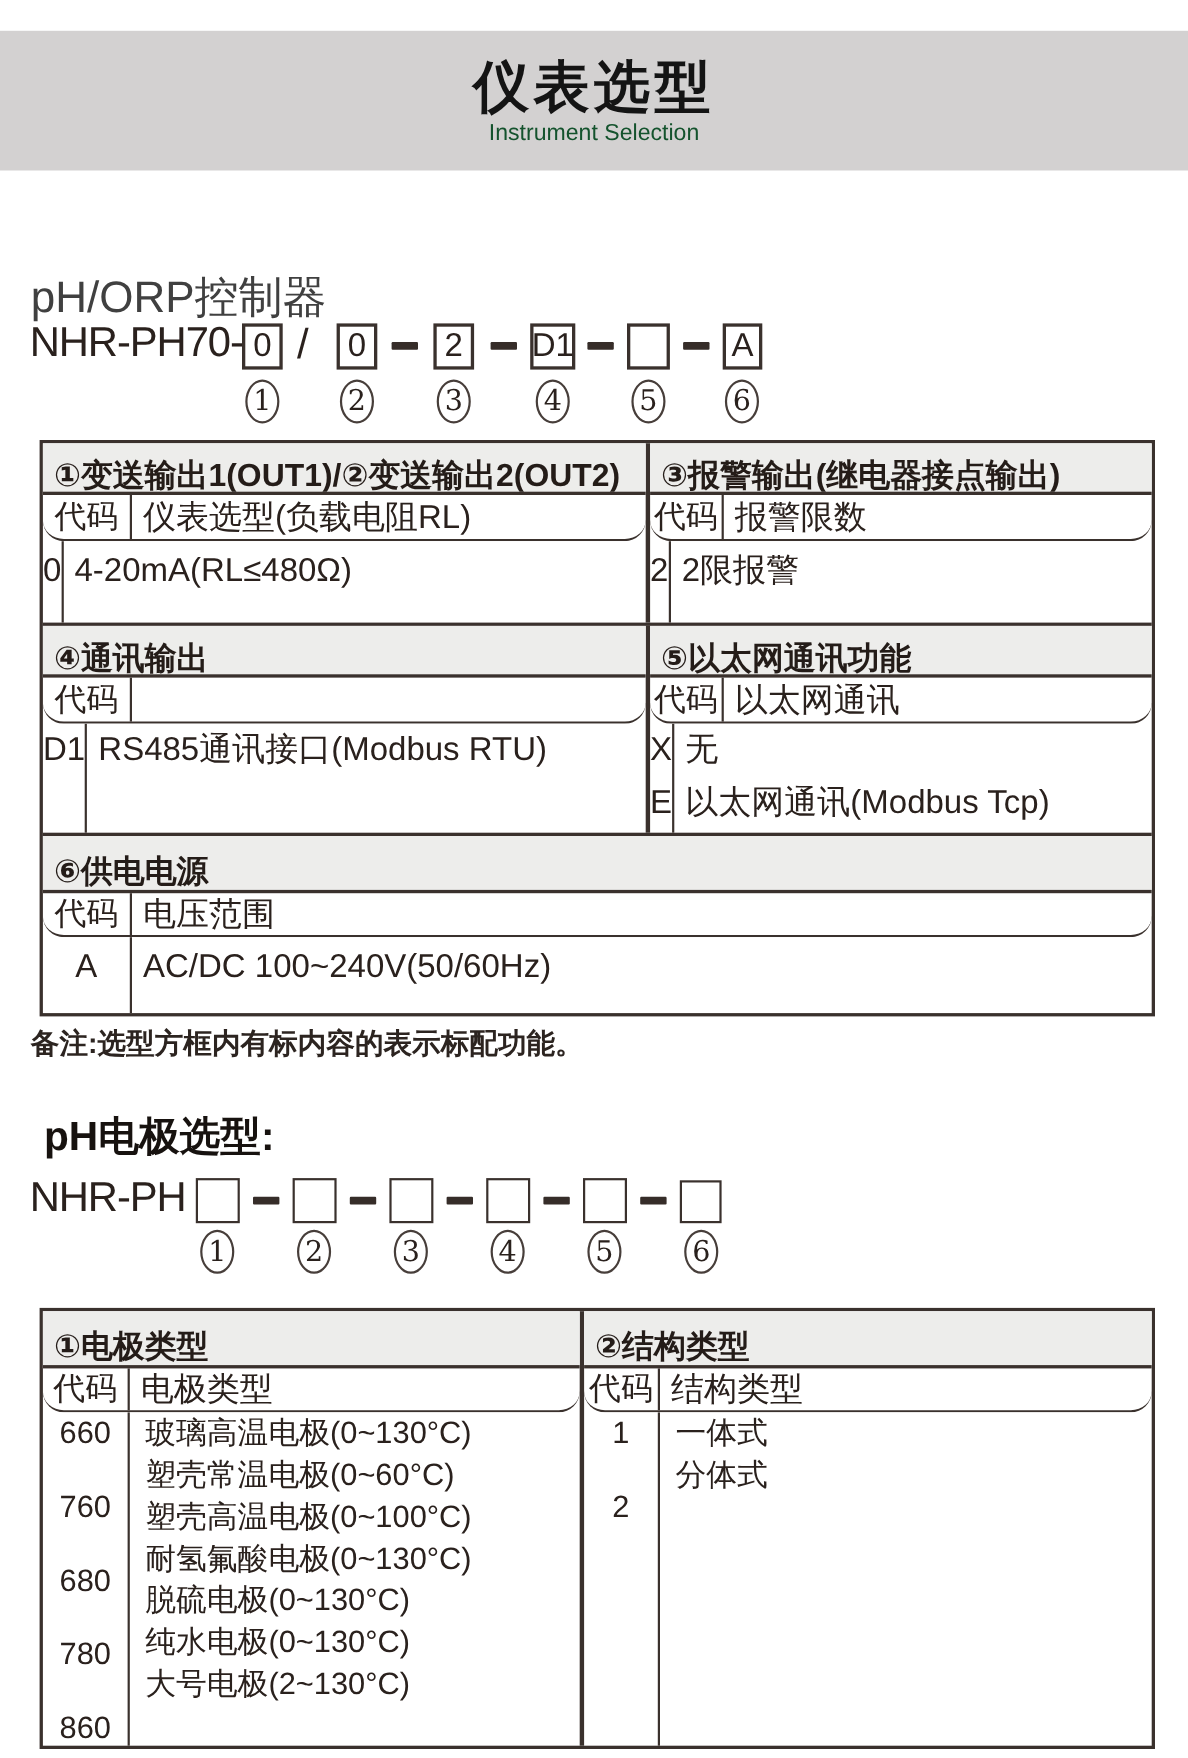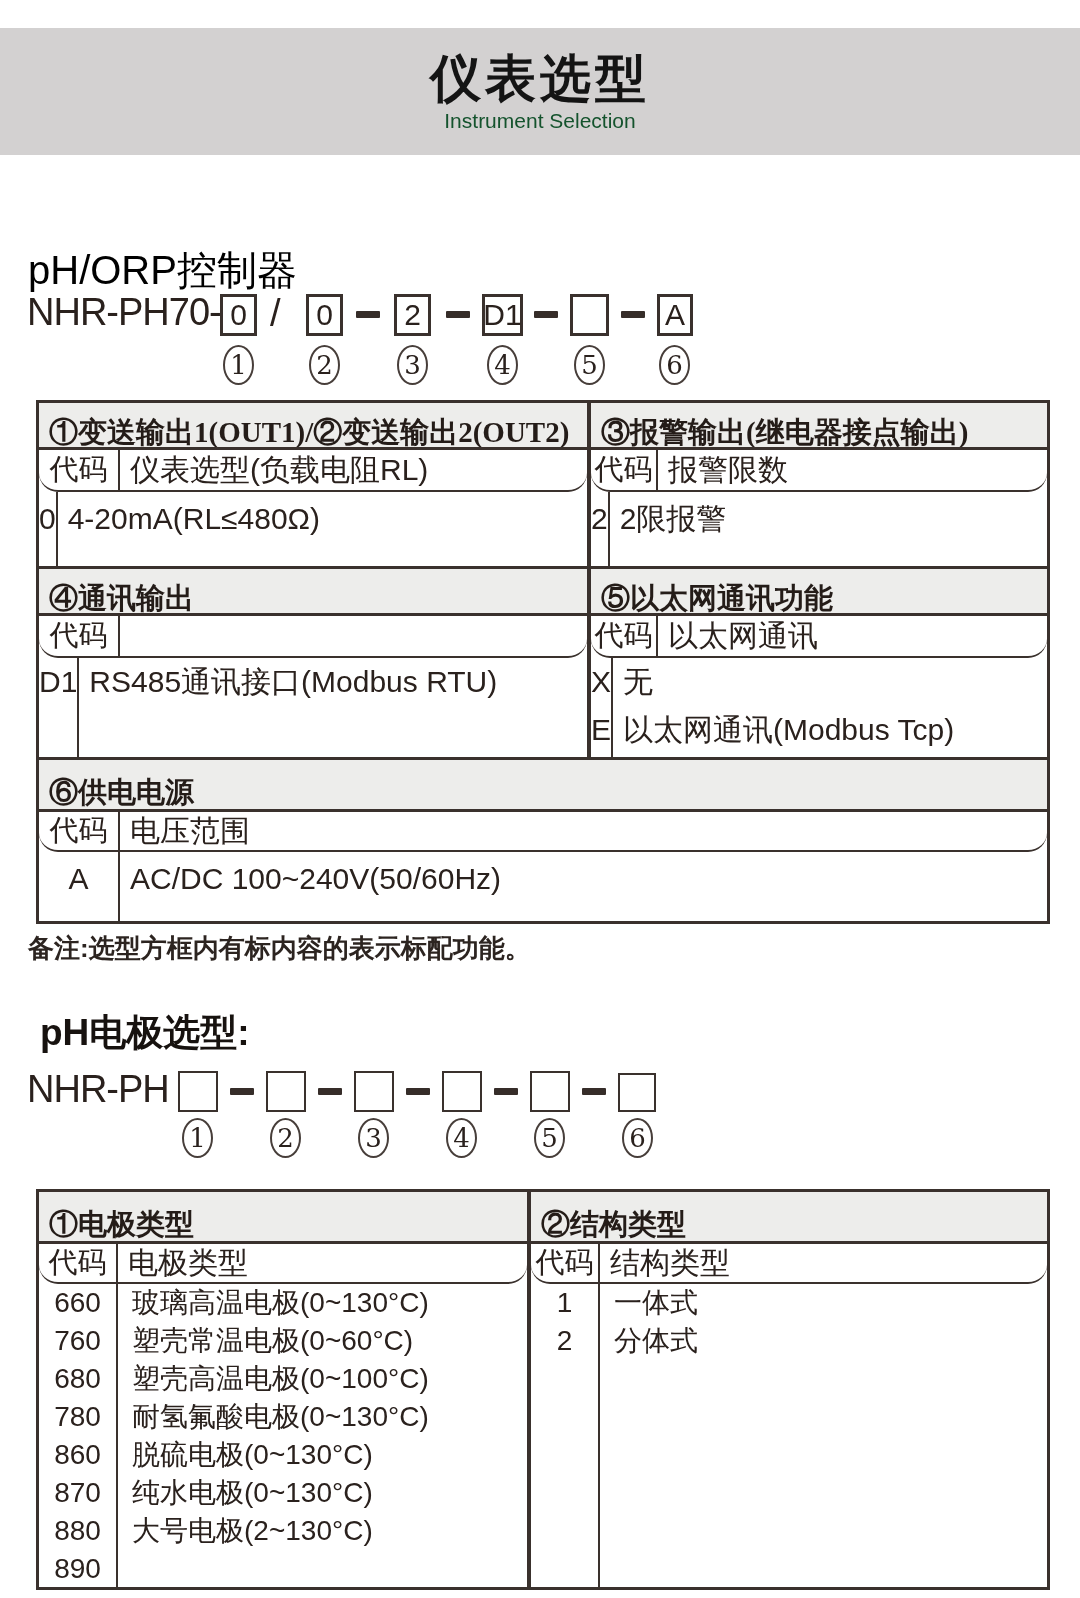--- a/index.html
+++ b/index.html
@@ -21,21 +21,21 @@
     display:flex;flex-direction:column;align-items:center;justify-content:center;
   }
   .banner-title{
     font-size:51px;font-weight:bold;color:#141414;letter-spacing:4px;line-height:56px;
   }
   .banner-sub{
     font-size:21px;color:#14532d;margin-top:2px;letter-spacing:0px;
   }
   
   .sec-heading1{
-    position:absolute;left:28px;top:243px;font-size:40px;color:#000000;letter-spacing:0;
+    position:absolute;left:28px;top:243px;font-size:40px;color:#404040;letter-spacing:0;
   }
   .sec-heading2{
     position:absolute;left:40px;top:1008px;font-size:37px;font-weight:bold;color:#17120f;
   }
   .note-line{
     position:absolute;left:28px;top:931px;font-size:26px;font-weight:bold;color:#2c2420;
   }
   
   .model-prefix{
     position:absolute;color:#2a211d;font-size:38px;letter-spacing:-1px;white-space:nowrap;
@@ -67,21 +67,21 @@
   .t1{top:400px;height:524px;display:flex;flex-direction:column;}
   .t2{top:1189px;height:401px;}
   .halves{display:flex;box-sizing:border-box;}
   .half{box-sizing:border-box;display:flex;flex-direction:column;min-width:0;}
   .half.lft{border-right:4px solid var(--bd);}
   .sec{box-sizing:border-box;}
   .sec-h{
     background:var(--hbg);border-bottom:3px solid var(--bd);
     font-weight:bold;font-size:29px;color:#241c18;
     display:flex;align-items:center;padding:16px 4px 0 10px;
-    box-sizing:border-box;white-space:nowrap;overflow:hidden;font-family:Liberation Serif, serif;
+    box-sizing:border-box;white-space:nowrap;overflow:hidden;
   }
   .code-row{
     display:flex;border-bottom:2px solid var(--bd);box-sizing:border-box;align-items:stretch;border-radius:19px;
   }
   .cc{
     box-sizing:border-box;border-right:2px solid var(--bd);
     display:flex;align-items:center;justify-content:center;
     font-size:29px;color:#2a211d;flex:none;
   }
   .cd{
@@ -118,21 +118,21 @@
   .t2{display:flex;}
   .t2 .halves{flex:1;width:100%;}
   .t2 .half.lft{width:492px;}
   .t2 .half.rgt{flex:1;}
   .t2 .sec-h{height:52px;}
   .t2 .code-row{height:40px;}
   .t2 .cc{width:79px;}
   .t2 .half.rgt .cc{width:69px;}
   .t2 .dline{line-height:38px;height:38px;font-size:28px;}
   .t2 .ddescs{padding-left:14px;}
-  .t2 .dcodes{font-size:28px;}
+  .t2 .dcodes{font-size:28px;gap:29px;}
 </style>
 </head>
 <body>
 
 <div class="banner">
   <div class="banner-title">仪表选型</div>
   <div class="banner-sub">Instrument Selection</div>
 </div>
 
 <div class="sec-heading1">pH/ORP控制器</div>

